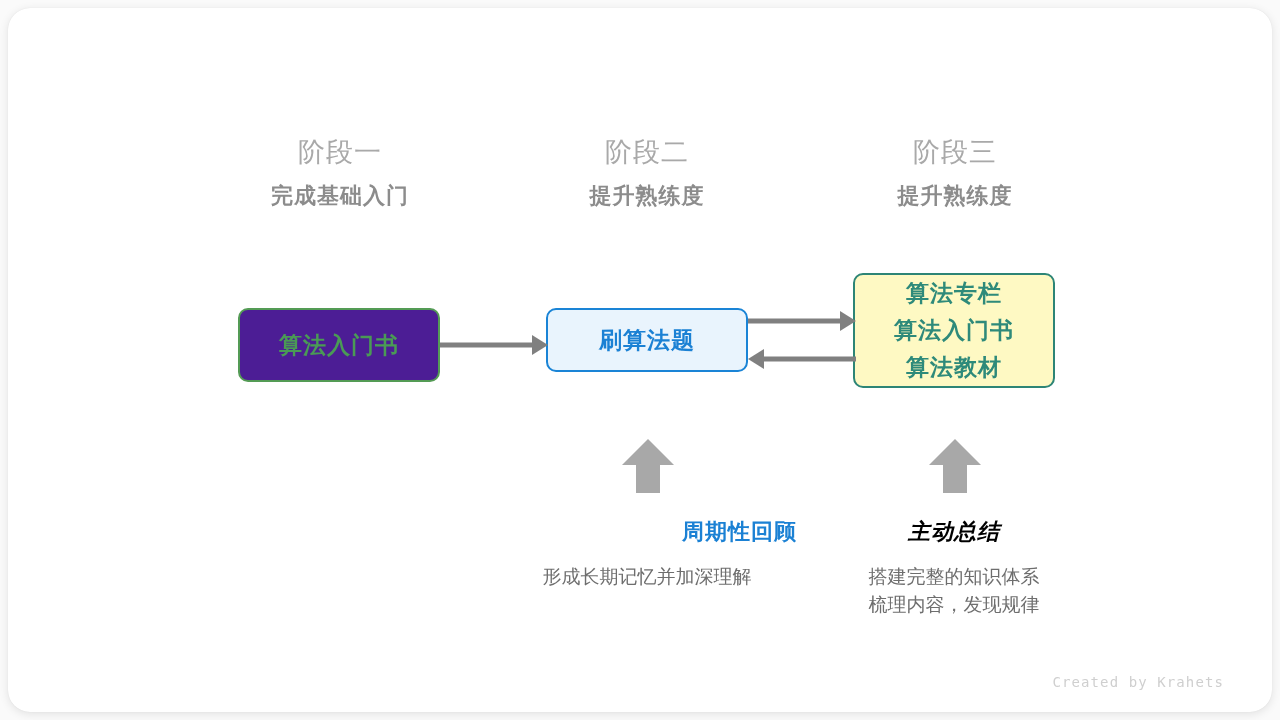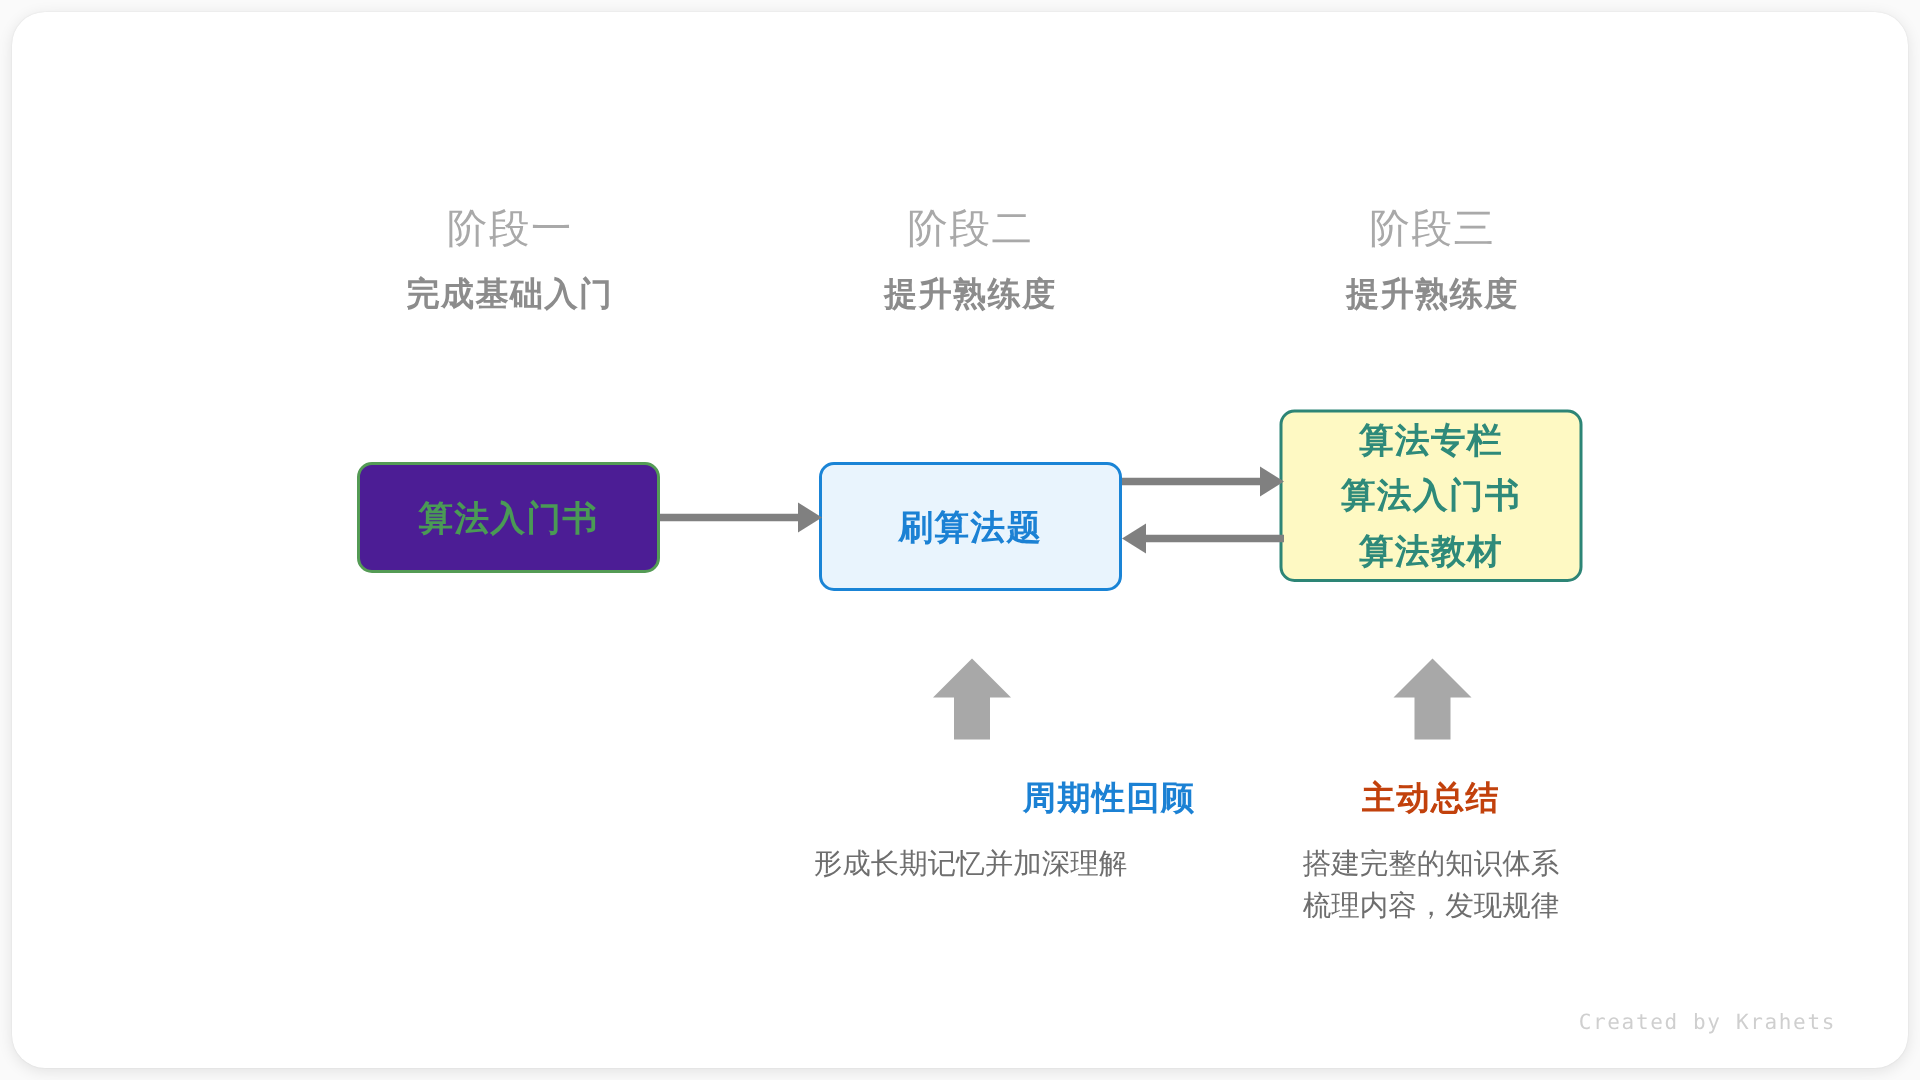--- a/index.html
+++ b/index.html
@@ -71,21 +71,21 @@
   #node-book {
     left: 230px; top: 300px;
     width: 202px; height: 74px;
     background: #4c1d95;
     border-color: #549b55;
   }
   #node-book .node-line { color: #4a9a55; }
 
   #node-practice {
     left: 538px; top: 300px;
-    width: 202px; height: 86px;
+    width: 202px; height: 64px;
     background: #e9f4fd;
     border-color: #1a84d6;
   }
   #node-practice .node-line { color: #1b81d4; }
 
   #node-resources {
     left: 845px; top: 265px;
     width: 202px; height: 115px;
     background: #fef9c3;
     border-color: #2d8576;
@@ -119,21 +119,21 @@
   .note-body {
     margin-top: 16px;
     font-size: 19px;
     color: #6e6e6e;
     line-height: 28px;
     font-weight: 400;
   }
   #note-review { left: 489px; top: 509px; }
   #note-review .note-title { color: #1b81d4; text-align: right; }
   #note-summary { left: 796px; top: 509px; }
-  #note-summary .note-title { color: #c2410c; }
+  #note-summary .note-title { color: #000000; font-style: italic; }
 
   
   #watermark {
     position: absolute;
     right: 48px;
     bottom: 22px;
     font-family: "DejaVu Sans Mono", "Liberation Mono", monospace;
     font-size: 14px;
     color: #cfcfcf;
     letter-spacing: 1.1px;

